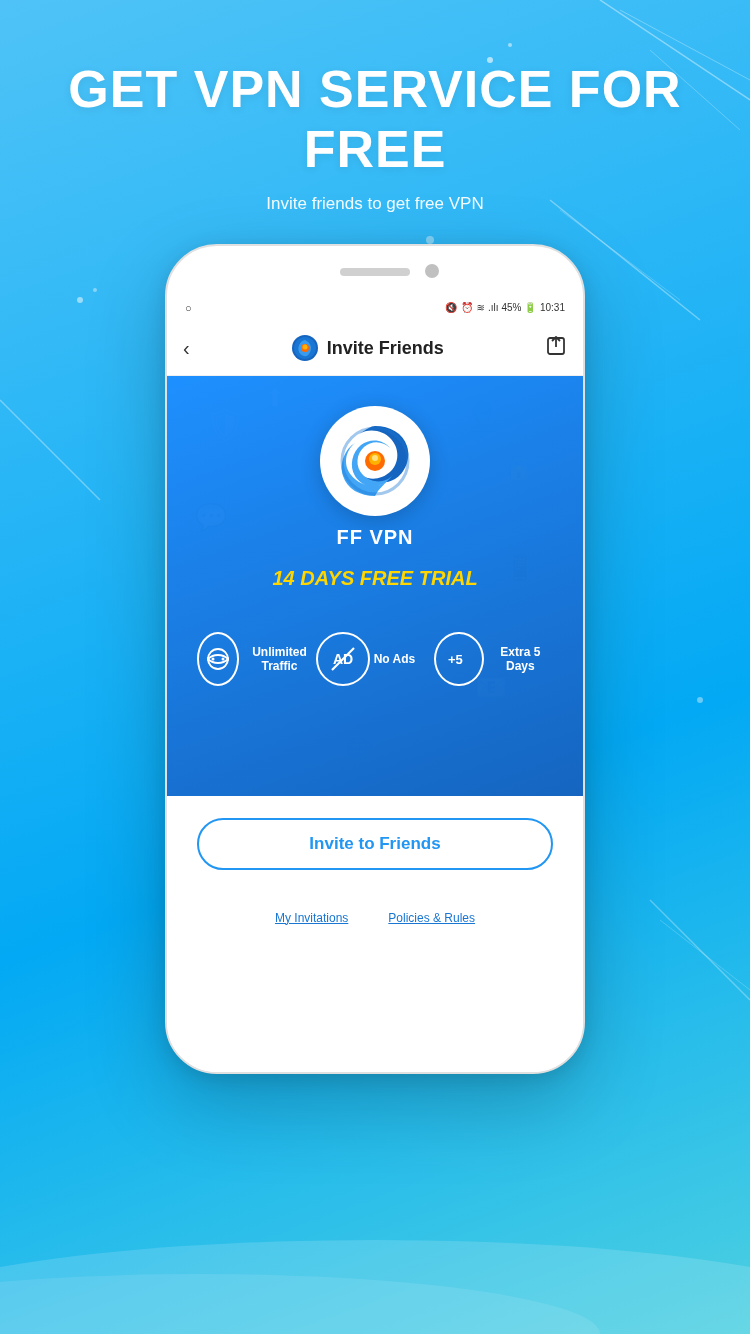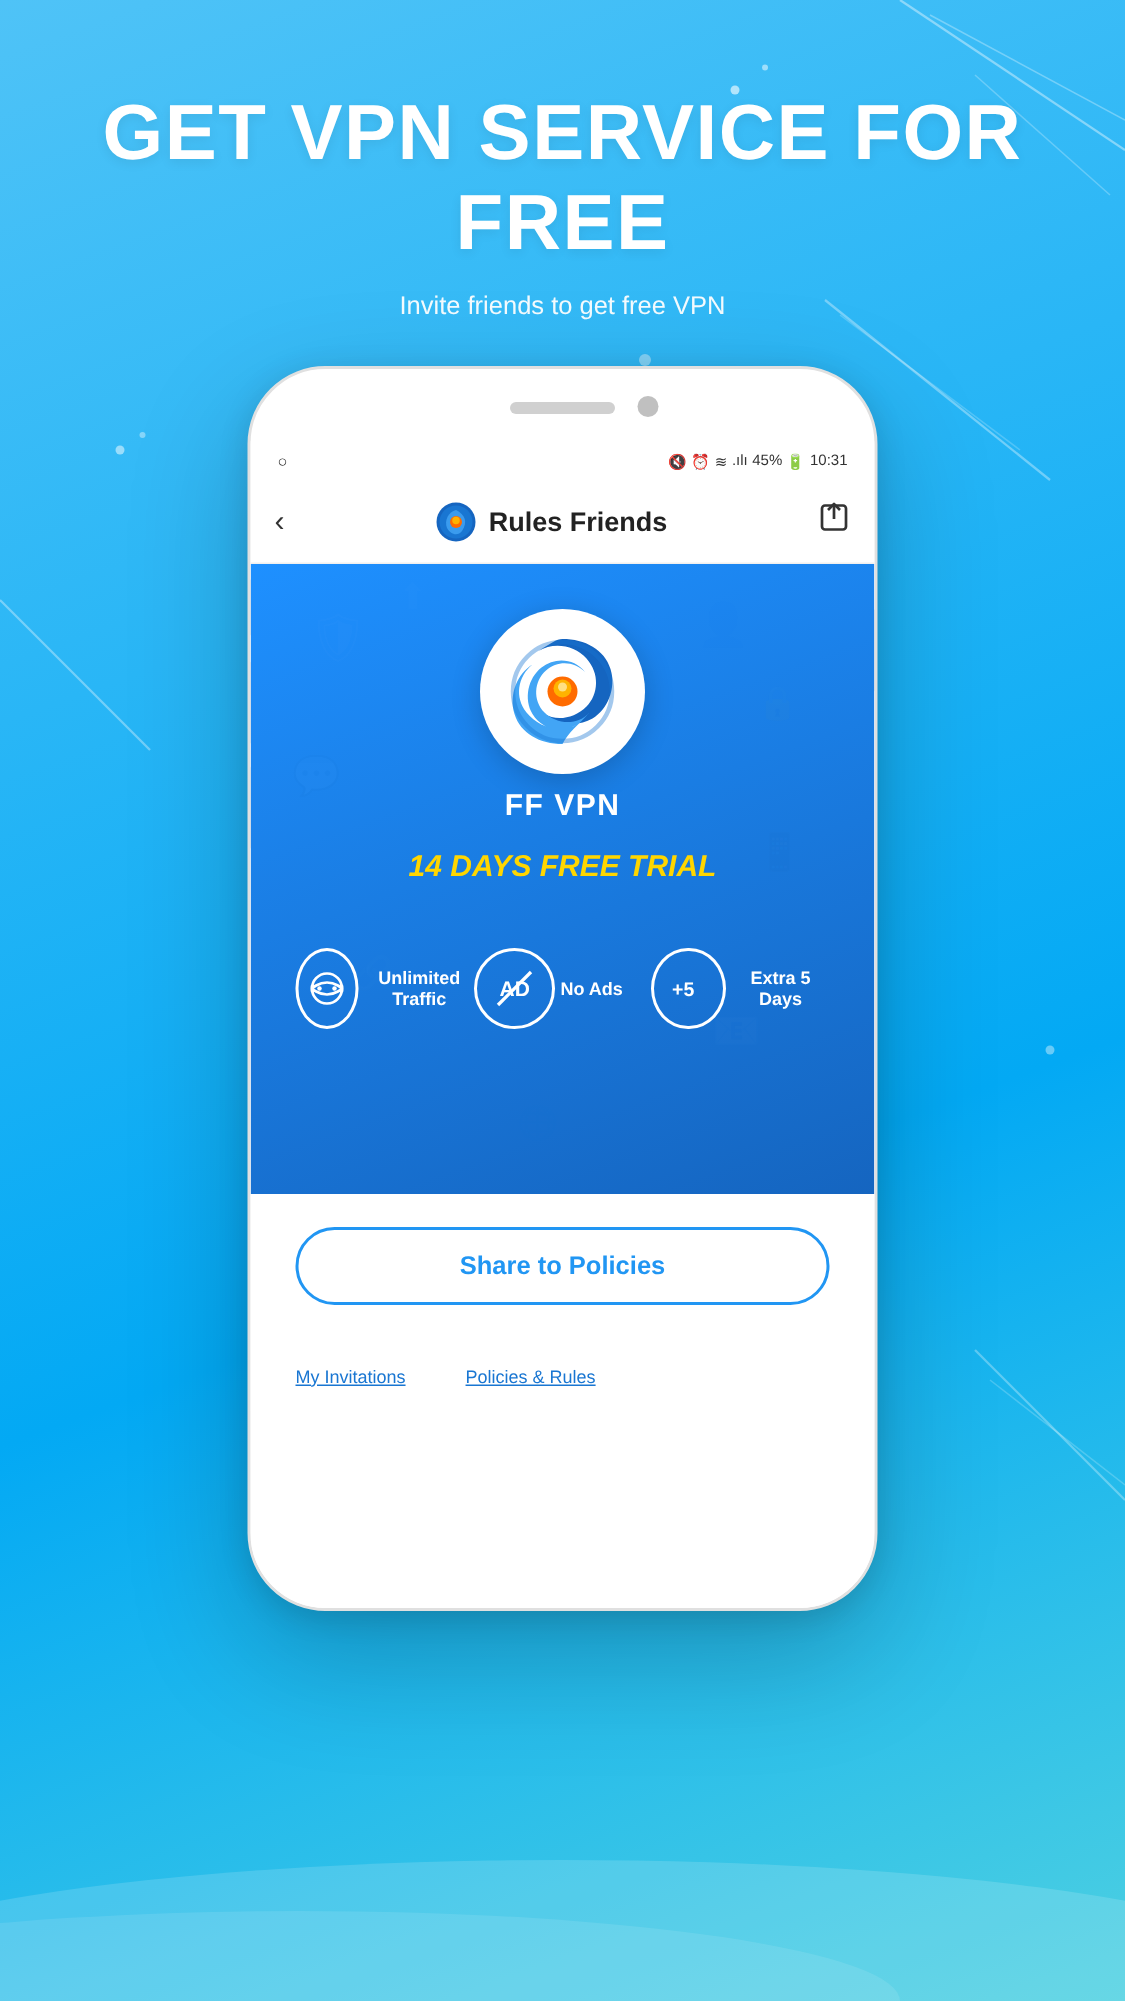--- a/index.html
+++ b/index.html
@@ -324,20 +324,21 @@
       border-radius: 30px;
       color: #2196f3;
       font-size: 17px;
       font-weight: 600;
       cursor: pointer;
       margin-bottom: 14px;
     }
 
     .links-row {
       display: flex;
+      justify-content: center;
       gap: 20px;
       font-size: 12px;
       margin-top: 41px;
     }
 
     .link-item {
       color: #1976d2;
       text-decoration: underline;
       cursor: pointer;
     }
@@ -399,21 +400,21 @@
       <span class="app-bar-back">‹</span>
       <div class="app-bar-title">
 
         <svg class="app-bar-logo" viewBox="0 0 28 28">
           <circle cx="14" cy="14" r="13" fill="#1565c0"></circle>
           <path d="M14 3 C8 3, 3 8, 3 14 C3 20, 8 25, 14 25 C20 25, 25 20, 25 14 C25 8, 20 3, 14 3Z" fill="#1976d2"></path>
           <path d="M14 6 C20 9, 22 14, 18 20 C15 24, 10 22, 8 18 C6 13, 9 7, 14 6Z" fill="#42a5f5" opacity="0.8"></path>
           <circle cx="14" cy="14" r="4" fill="#FF6B00"></circle>
           <circle cx="14" cy="13" r="2.5" fill="#FFB300"></circle>
         </svg>
-        <span>Rules Friends</span>
+        <span>Invite Friends</span>
       </div>
       <span class="app-bar-share">
         
         <svg width="22" height="22" viewBox="0 0 22 22" fill="none">
           <rect x="3" y="3" width="16" height="16" rx="2" stroke="#333" stroke-width="1.8" fill="none"></rect>
           <line x1="11" y1="2" x2="11" y2="12" stroke="#333" stroke-width="1.8"></line>
           <polyline points="7,6 11,2 15,6" stroke="#333" stroke-width="1.8" fill="none" stroke-linejoin="round"></polyline>
         </svg>
       </span>
     </div>
@@ -491,21 +492,21 @@
               <svg width="28" height="28" viewBox="0 0 28 28">
                 <text x="3" y="19" font-size="13" font-weight="bold" fill="white" font-family="sans-serif">+5</text>
               </svg>
             </div>
             <span class="feature-label">Extra 5 Days</span>
           </div>
         </div>
       </div>
 
       <div class="inner-bottom">
-        <button class="share-button">Share to Policies</button>
+        <button class="share-button">Invite to Friends</button>
 
         <div class="links-row">
           <span class="link-item">My Invitations</span>
           <span> </span>
           <span class="link-item">Policies &amp; Rules</span>
         </div>
       </div>
 
     </div>
   </div>

